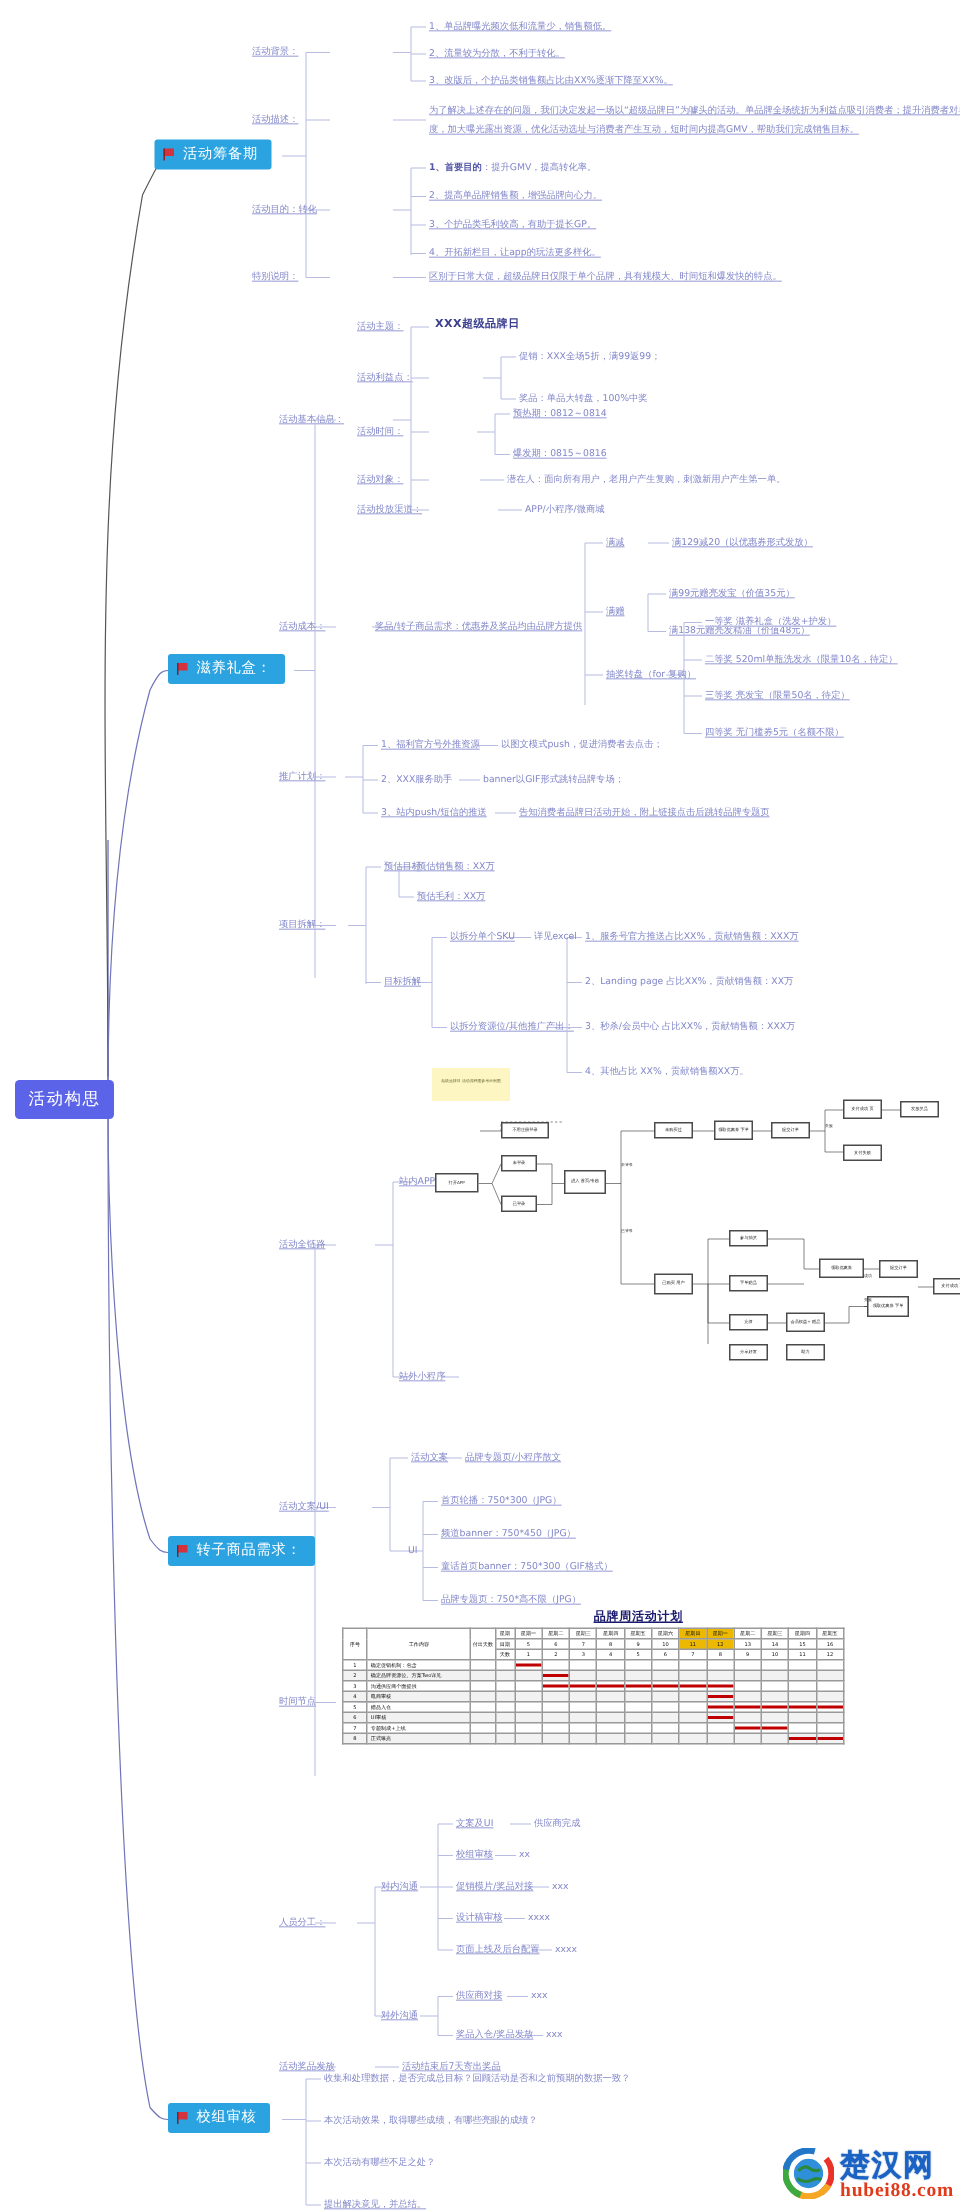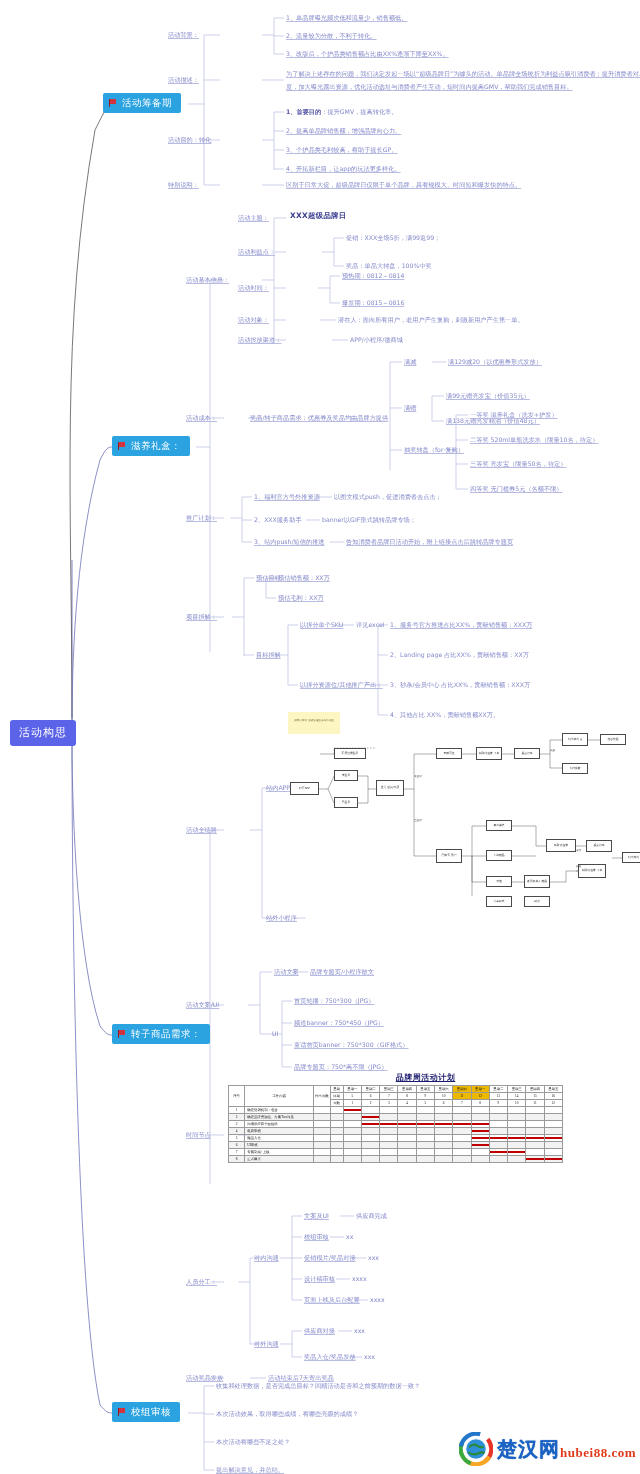--- a/index.html
+++ b/index.html
@@ -63,40 +63,40 @@
   .flow .sticky span { font-size: 2.6px; color: #6e6e3a; display: block; text-align: center; padding-top: 6px; }
   .fbox {
     position: absolute; background: #ffffff; border: .6px solid #4a4a4a;
     font-size: 2.8px; color: #222; text-align: center;
     display: flex; align-items: center; justify-content: center;
     line-height: 1.1; padding: 0 1px;
   }
   .flbl { position: absolute; font-size: 2.6px; color: #333; }
 
   
-  .gantt { position: absolute; left: 228px; top: 1072px; width: 395px; font-family: Liberation Serif, serif; }
+  .gantt { position: absolute; left: 228px; top: 1072px; width: 395px; }
   .gantt-title {
     text-align: center; font-size: 8px; font-weight: bold; color: #1a1a6e;
     text-decoration: underline; margin-bottom: 2px; letter-spacing: .5px;
   }
   table.g { border-collapse: collapse; width: 335px; table-layout: fixed; }
   table.g td, table.g th {
     border: .5px solid #9a9a9a; font-size: 3.4px; color: #111;
     padding: 0; height: 7px; text-align: center; font-weight: normal;
   }
   table.g td.lbl { text-align: left; padding-left: 2px; font-size: 3.4px; }
   .c-wk { background: #fff; }
   .c-we { background: #ecb800; }
   .bar { display: block; height: 1.6px; background: #c00000; }
   .rowalt td { background: #f2f2f2; }
 
   
   .wm { position: absolute; right: 4px; bottom: 8px; display: flex; align-items: center; gap: 4px; }
   .wm-globe { width: 34px; height: 34px; }
-  .wm-text { display: flex; flex-direction: row; line-height: 1; align-items: flex-end; }
+  .wm-text { display: flex; flex-direction: column; line-height: 1; }
   .wm-cn { font-size: 20px; font-weight: bold; color: #1a63c4; letter-spacing: 1px;
            text-shadow: 0 0 1px #0c4fa8; }
   .wm-en { font-size: 13px; font-weight: bold; color: #e03a1a; letter-spacing: .5px; font-family: Liberation Serif, serif; }
 </style>
 </head>
 <body>
 
 <div id="canvas">
 
   <svg class="links" viewBox="0 0 640 1474">

